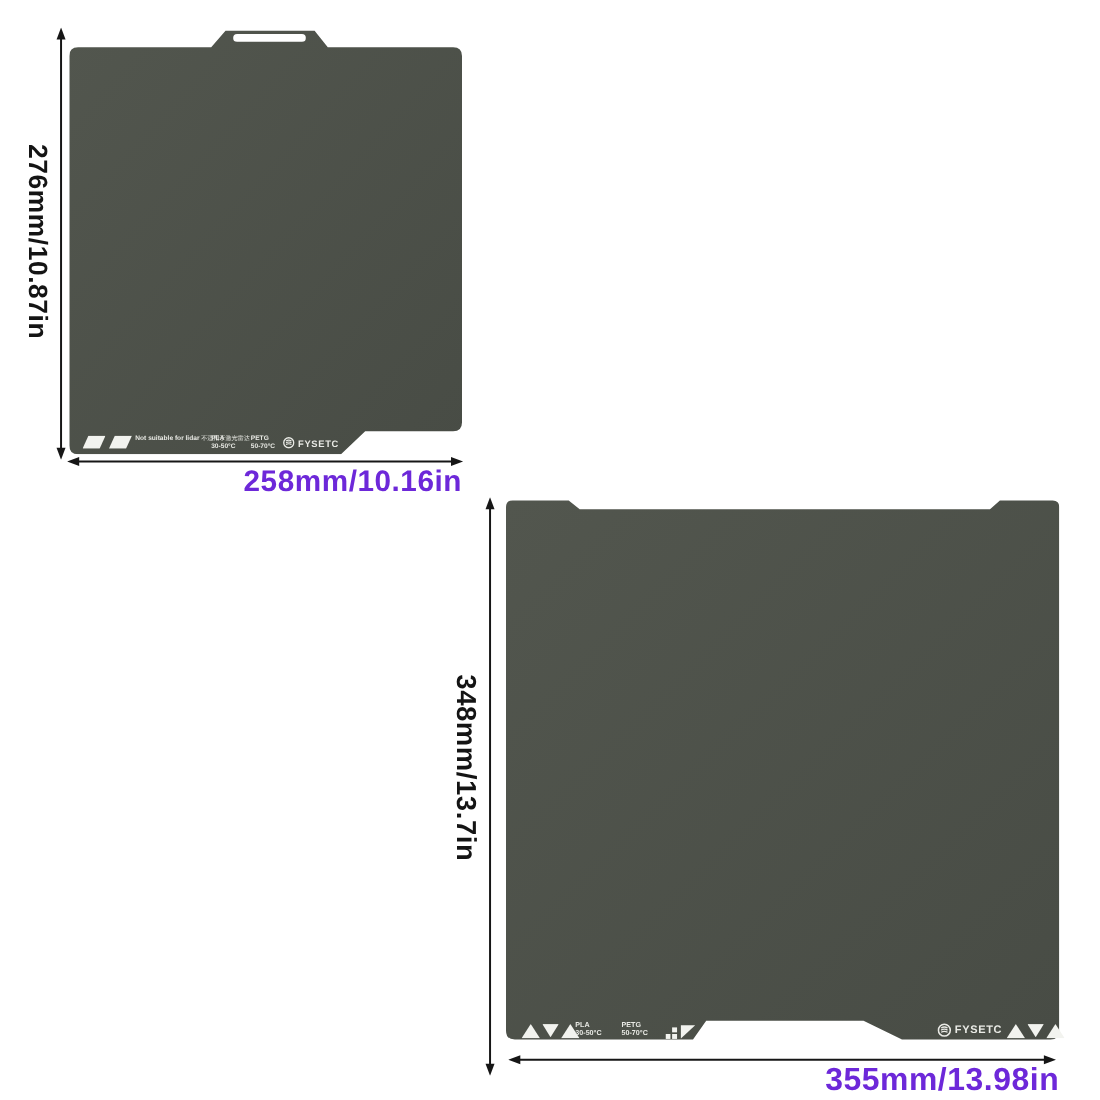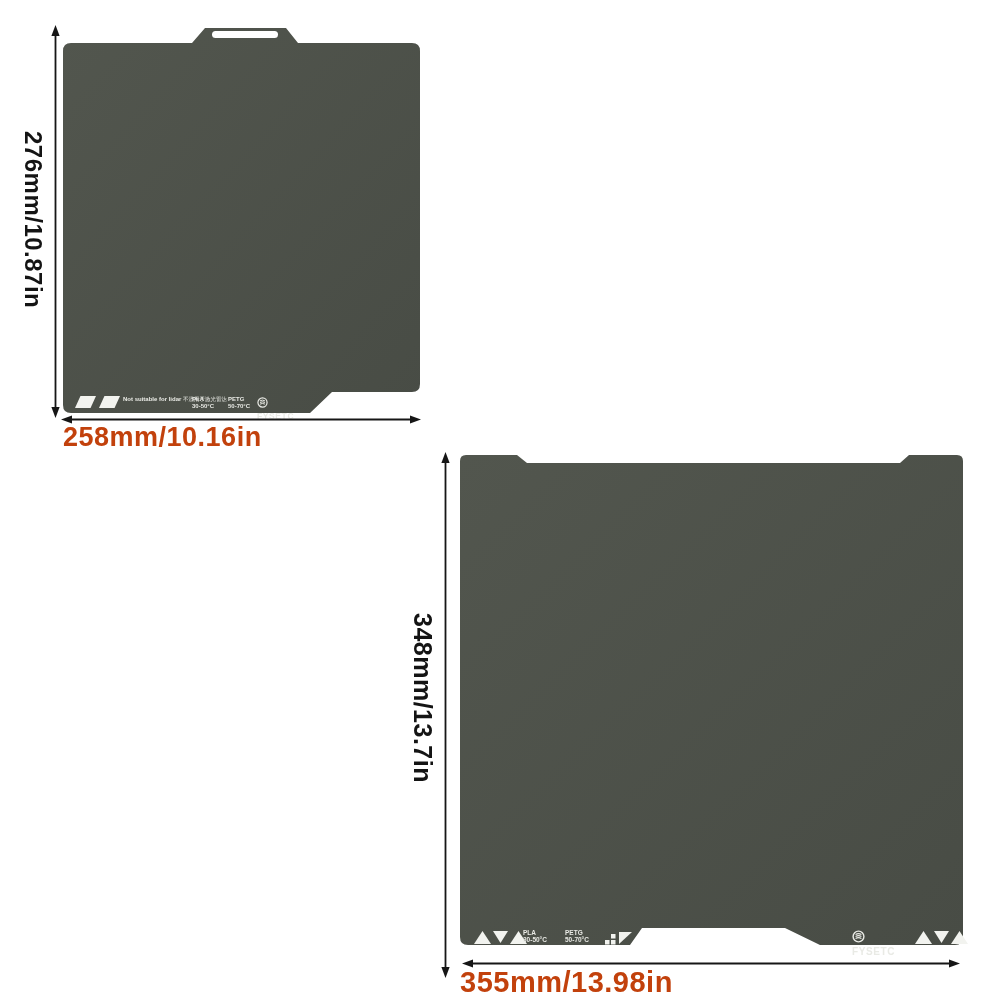--- a/index.html
+++ b/index.html
@@ -7,23 +7,23 @@
     width:1000px;height:1000px;
     background:#ffffff;
     font-family:"Liberation Sans",sans-serif;
     position:relative;
     overflow:hidden;
   }
 
   
   .dim-text-h{
     position:absolute;
-    text-align:left;
+    text-align:right;
     font-weight:bold;
-    color:#c2410c;
+    color:#6d28d9;
     letter-spacing:0.5px;
   }
   .dim-text-v{
     position:absolute;
     writing-mode:vertical-rl;
     text-align:center;
     font-weight:bold;
     color:#141414;
     letter-spacing:0.5px;
   }
@@ -52,25 +52,25 @@
     clip-path:polygon(50% 0,100% 100%,0 100%);
   }
   .tri-down{
     -webkit-clip-path:polygon(0 0,100% 0,50% 100%);
     clip-path:polygon(0 0,100% 0,50% 100%);
   }
 
   .brand{
     position:absolute;
     display:flex;
+    align-items:center;
     gap:3px;
     color:#e9eae5;
     font-weight:bold;
     white-space:nowrap;
-    flex-direction:column;
   }
   .brand .brand-text{letter-spacing:0.6px;}
 
   .lidar{line-height:1.2;font-weight:bold;white-space:nowrap;}
   .lidar .zh{font-weight:normal;}
 </style>
 </head>
 <body>
 
 <div class="plate-wrap" style="left:63px;top:27px;width:357px;height:386px;">

